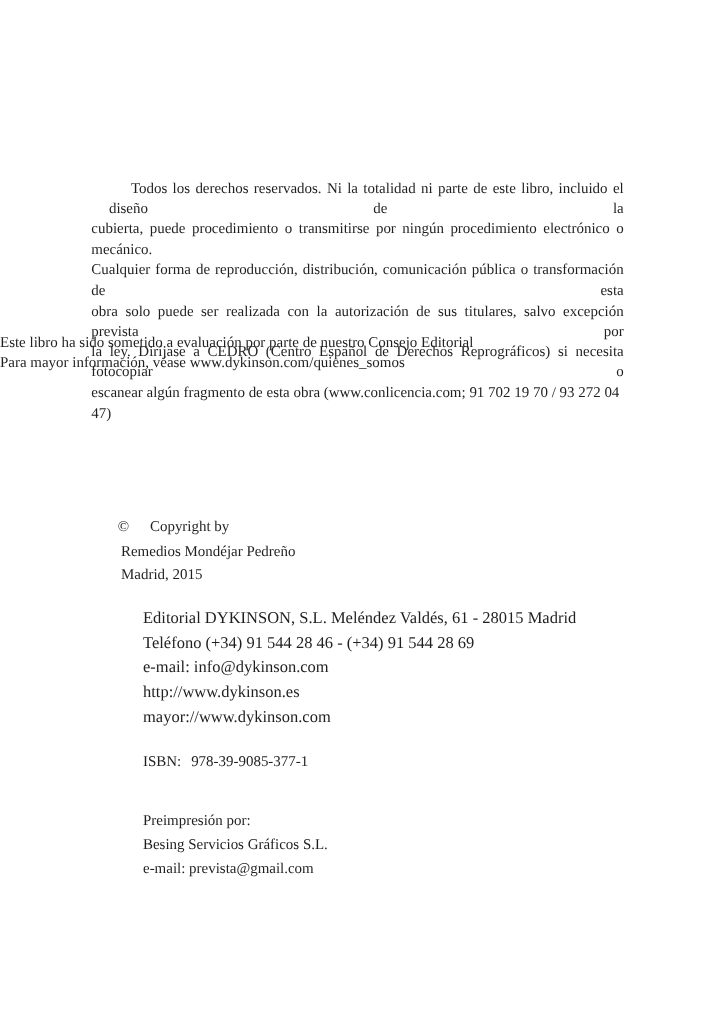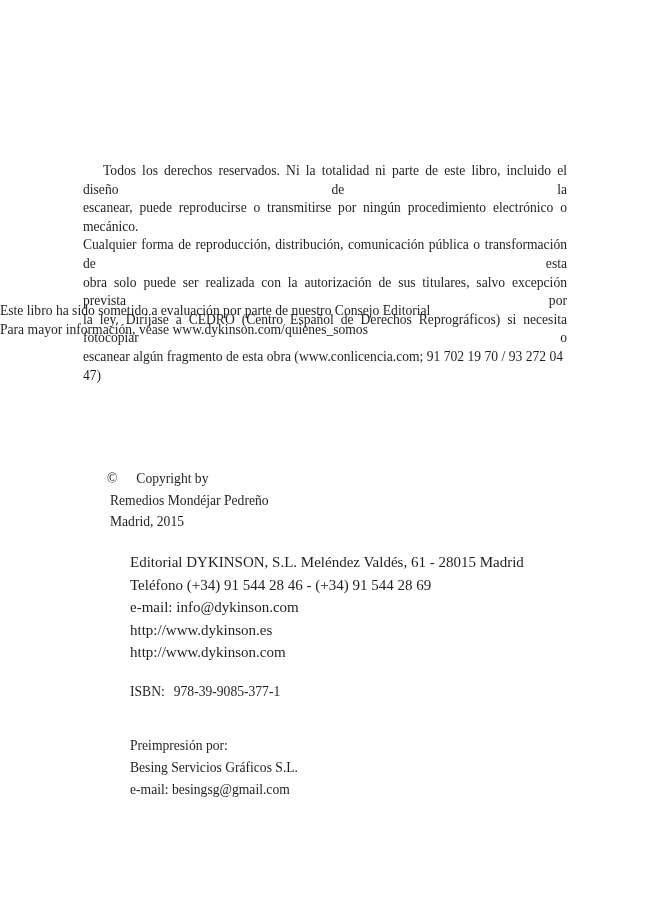--- a/index.html
+++ b/index.html
@@ -17,21 +17,21 @@
   }
   .block { position: absolute; }
 
   
   .legal {
     top: 162px; left: 83px; width: 484px;
     font-size: 13.6px; line-height: 18.6px;
     text-rendering: optimizeLegibility;
   }
   .legal .jline { text-align: justify; text-align-last: justify; white-space: normal; }
-  .legal .jline.first { text-indent: 20px; }
+  .legal .jline.first { text-indent: 20px; margin-left: 16px; }
   .legal .lastline { text-align: left; text-align-last: left; }
 
   
   .review {
     top: 301px; left: 0; width: 650px;
     text-align: left;
     font-size: 13.6px; line-height: 19px;
   }
 
   
@@ -64,21 +64,21 @@
 
   .line { display: block; }
 </style>
 </head>
 <body>
 
 <div class="page">
 
   <div class="block legal">
     <span class="line jline first">Todos los derechos reservados. Ni la totalidad ni parte de este libro, incluido el diseño de la</span>
-    <span class="line jline">escanear, puede reproducirse o transmitirse por ningún procedimiento electrónico o mecánico.</span>
+    <span class="line jline">cubierta, puede procedimiento o transmitirse por ningún procedimiento electrónico o mecánico.</span>
     <span class="line jline">Cualquier forma de reproducción, distribución, comunicación pública o transformación de esta</span>
     <span class="line jline">obra solo puede ser realizada con la autorización de sus titulares, salvo excepción prevista por</span>
     <span class="line jline">la ley. Diríjase a CEDRO (Centro Español de Derechos Reprográficos) si necesita fotocopiar o</span>
     <span class="line lastline">escanear algún fragmento de esta obra (www.conlicencia.com; 91 702 19 70 / 93 272 04 47)</span>
   </div>
 
   <div class="block review">
     <span class="line">Este libro ha sido sometido a evaluación por parte de nuestro Consejo Editorial</span>
     <span class="line">Para mayor información, véase www.dykinson.com/quienes_somos</span>
   </div>
@@ -89,26 +89,26 @@
     </span>
     <span class="line indent">Remedios Mondéjar Pedreño</span>
     <span class="line indent">Madrid, 2015</span>
   </div>
 
   <div class="block publisher">
     <span class="line">Editorial DYKINSON, S.L. Meléndez Valdés, 61 - 28015 Madrid</span>
     <span class="line">Teléfono (+34) 91 544 28 46 - (+34) 91 544 28 69</span>
     <span class="line">e-mail: info@dykinson.com</span>
     <span class="line">http://www.dykinson.es</span>
-    <span class="line">http://www.dykinson.com</span>
+    <span class="line">mayor://www.dykinson.com</span>
   </div>
 
   <div class="block isbn">
     <span>ISBN:</span><span class="value">978-39-9085-377-1</span>
   </div>
 
   <div class="block prepress">
     <span class="line">Preimpresión por:</span>
     <span class="line">Besing Servicios Gráficos S.L.</span>
-    <span class="line">e-mail: besingsg@gmail.com</span>
+    <span class="line">e-mail: prevista@gmail.com</span>
   </div>
 
 </div>
 
 </body></html>

